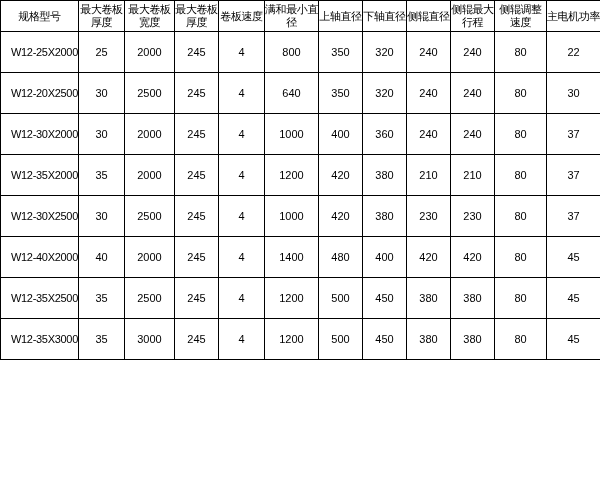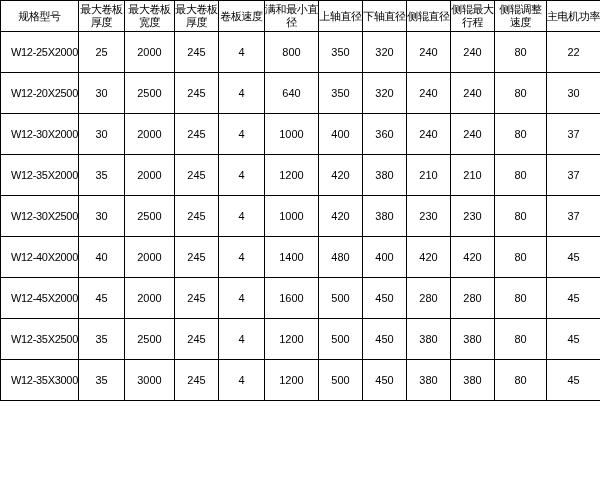--- a/index.html
+++ b/index.html
@@ -172,34 +172,20 @@
         <td>4</td>
         <td>1400</td>
         <td>480</td>
         <td>400</td>
         <td>420</td>
         <td>420</td>
         <td>80</td>
         <td>45</td>
       </tr>
       <tr>
-        <td class="model">W12-45X2000</td>
-        <td>45</td>
-        <td>2000</td>
-        <td>245</td>
-        <td>4</td>
-        <td>1600</td>
-        <td>500</td>
-        <td>450</td>
-        <td>280</td>
-        <td>280</td>
-        <td>80</td>
-        <td>45</td>
-      </tr>
-      <tr>
         <td class="model">W12-35X2500</td>
         <td>35</td>
         <td>2500</td>
         <td>245</td>
         <td>4</td>
         <td>1200</td>
         <td>500</td>
         <td>450</td>
         <td>380</td>
         <td>380</td>

